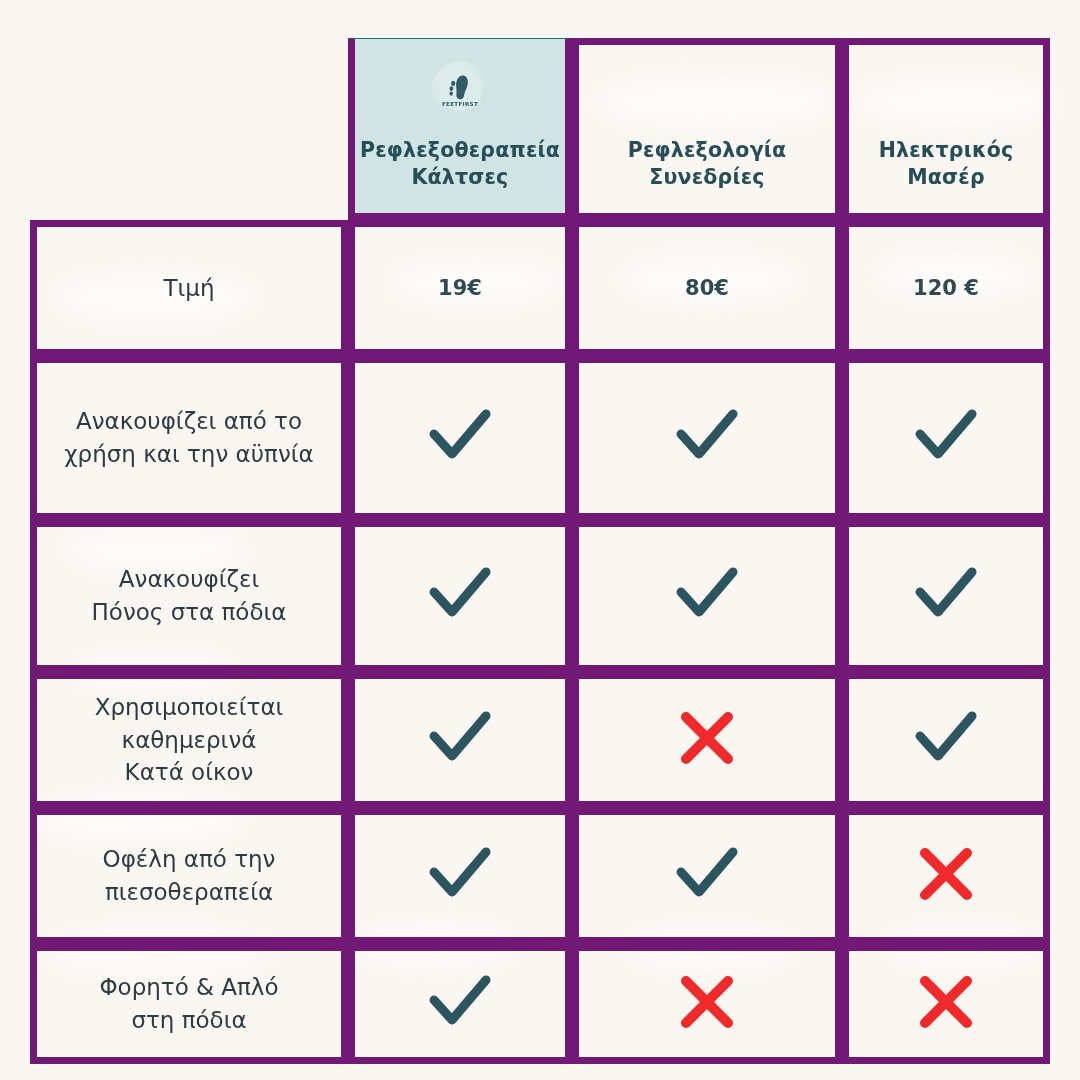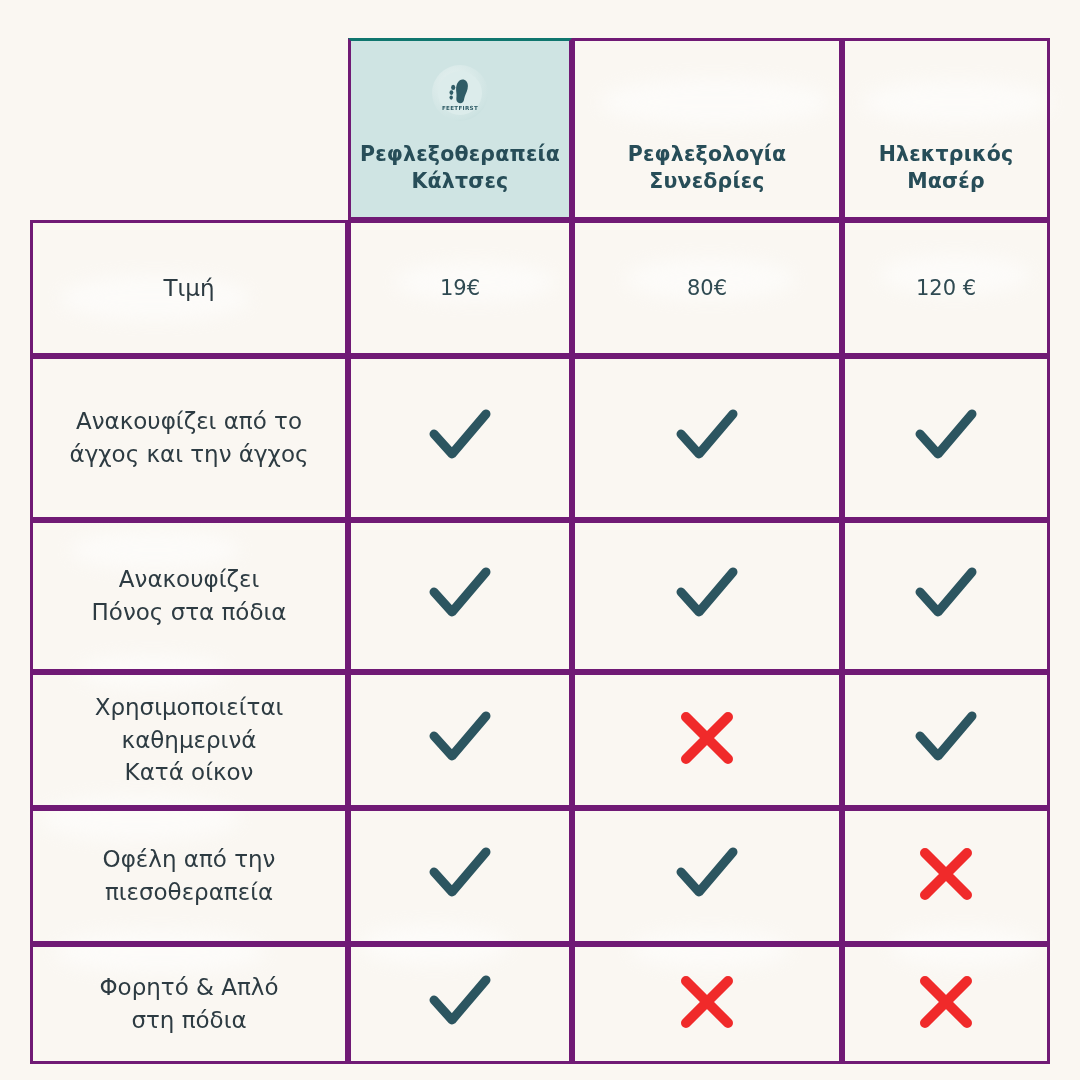--- a/index.html
+++ b/index.html
@@ -27,41 +27,41 @@
     top: 38px;
     width: 1020px;
     border-collapse: separate;
     border-spacing: 0;
     table-layout: fixed;
   }
 
   .cmp-table td, .cmp-table th {
     padding: 0;
     margin: 0;
-    border: 3px solid #701a75;
+    border: 7px solid #701a75;
     vertical-align: middle;
     text-align: center;
     box-sizing: border-box;
     background: transparent;
   }
 
   
   .corner {
     border: none !important;
     background: transparent !important;
   }
 
   
   .hdr {
     height: 182px;
     background: #fbf9f5;
   }
   .hdr.highlight {
     background: #cfe4e3;
-    border-top: 3px solid #0f766e;
+    border-top: 1px solid #0f766e;
   }
   .hdr-inner {
     display: flex;
     flex-direction: column;
     align-items: center;
     justify-content: flex-end;
     height: 100%;
     padding-bottom: 22px;
     box-sizing: border-box;
   }
@@ -91,20 +91,21 @@
     width: 318px;
     font-size: 23px;
     line-height: 1.42;
     color: #2d3b42;
     padding: 10px 18px;
     background: #fbf9f5;
   }
 
   .datacell {
     background: #fbf9f5;
+    font-weight: bold;
   }
 
   .price {
     font-size: 21px;
     color: #2f4a52;
   }
 
   
   .r-price { height: 136px; }
   .r-1 { height: 164px; }
@@ -210,21 +211,21 @@
         <span class="price">80€</span>
       </td>
       <td class="datacell">
         <span class="price">120 €</span>
       </td>
     </tr>
 
     <tr class="r-1">
       <td class="rowlabel">
         <div>Ανακουφίζει από το</div>
-        <div>άγχος και την άγχος</div>
+        <div>χρήση και την αϋπνία</div>
       </td>
       <td class="datacell">
         <span class="mark check">
           <svg width="64" height="56" viewBox="0 0 64 56">
                 <path d="M6 26 L24 46 L58 6" fill="none" stroke="#2c5560" stroke-width="9" stroke-linecap="round" stroke-linejoin="round"></path>
               </svg>
         </span>
       </td>
       <td class="datacell">
         <span class="mark check">

